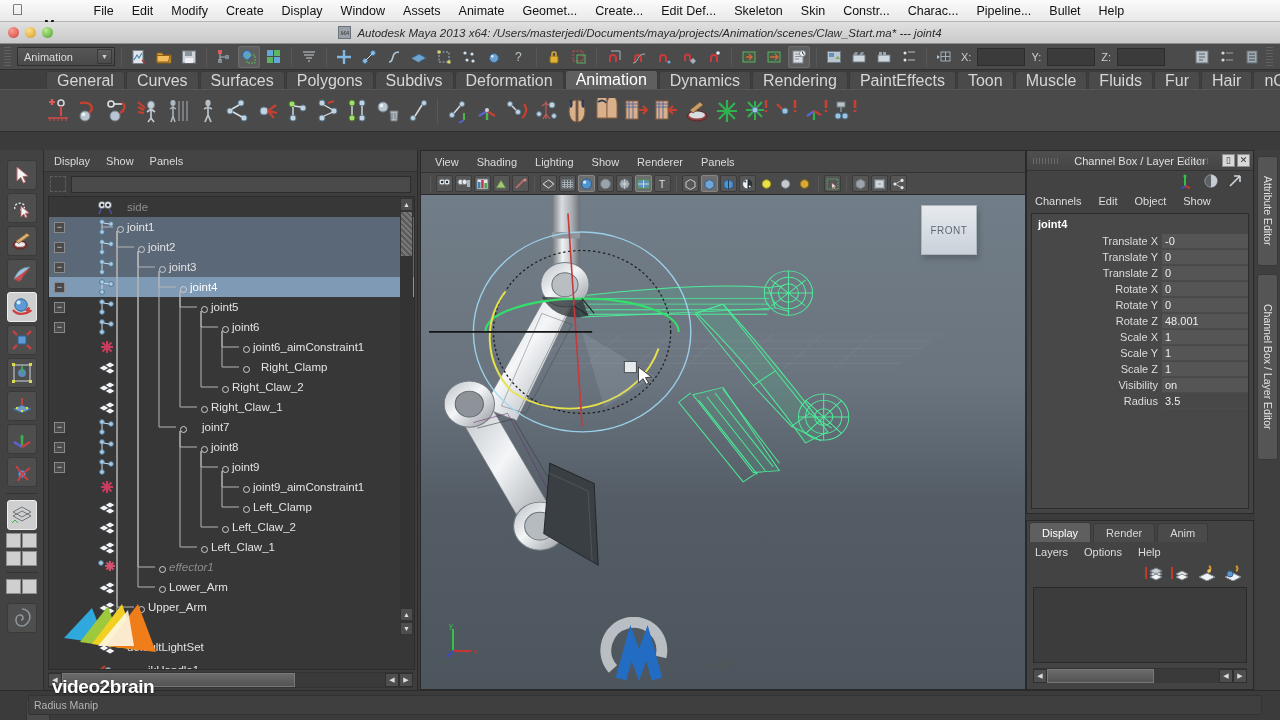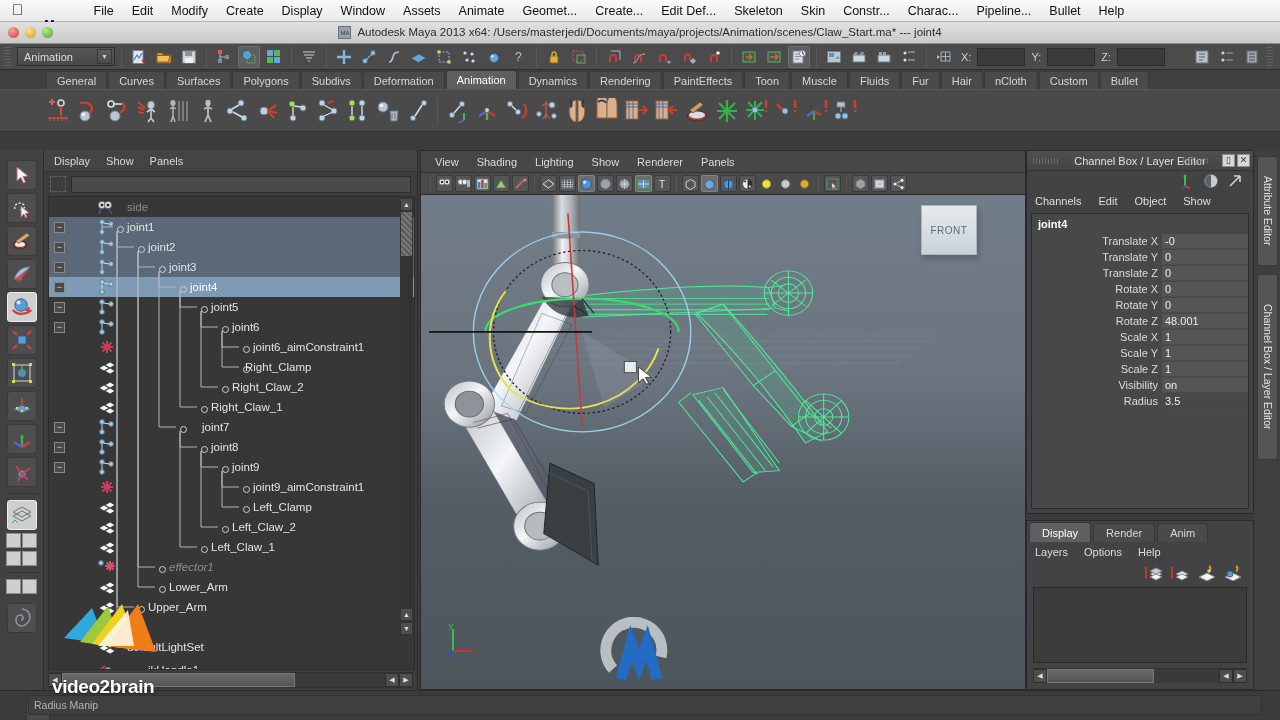--- a/index.html
+++ b/index.html
@@ -29,21 +29,21 @@
     border-bottom:1px solid #8d8d8d;
     display:flex; align-items:center; position:relative;
     color:#2b2b2b; font-size:11.5px;
   }
   .lights { display:flex; gap:6px; padding-left:8px; }
   .lights i { width:11px; height:11px; border-radius:50%; display:block; }
   .l-close{ background:radial-gradient(circle at 35% 30%,#ff9c94,#c9463b); }
   .l-min  { background:radial-gradient(circle at 35% 30%,#ffe08c,#cf9b20); }
   .l-max  { background:radial-gradient(circle at 35% 30%,#b6ef8e,#4f9c2c); }
   .ttext { position:absolute; left:0; right:0; text-align:center;
-           display:flex; justify-content:center; align-items:flex-start; gap:6px;}
+           display:flex; justify-content:center; align-items:center; gap:6px;font-style:italic;}
   .mayaicon{ width:13px;height:13px;background:#9aa1a8;border:1px solid #6d737a;
              font-size:6px;color:#36393d;display:flex;align-items:center;justify-content:center;}
 
   
   .statusline {
     height:26px; background:#4b4b4b; border-bottom:1px solid #2f2f2f;
     display:flex; align-items:center; padding:0 4px; gap:3px;
   }
   .grip { width:7px; height:20px; background:
       repeating-linear-gradient(180deg,#6f6f6f 0 1px,transparent 1px 3px);
@@ -67,21 +67,21 @@
   .coordfield{ width:48px;height:18px;background:#3b3b3b;border:1px solid #2c2c2c;}
   .clabel{ color:#d0d0d0; font-size:11px; padding:0 3px;}
 
   
   .shelftabs {
     height:20px; background:#3f3f3f; display:flex; align-items:flex-end;
     padding-left:46px; border-bottom:1px solid #565656;
   }
   .stab {
     height:18px; padding:0 10px; display:flex; align-items:center;
-    font-size:11px; color:#d6d6d6; background:#4a4a4a;
+    font-size:16px; color:#d6d6d6; background:#4a4a4a;
     border:1px solid #3a3a3a; border-bottom:none; margin-right:1px;
     border-radius:3px 3px 0 0;
   }
   .stab.active { background:#5f5f5f; color:#fff; height:19px; }
 
   
   .shelfrow {
     height:42px; background:#4a4a4a; display:flex; align-items:center;
     padding-left:44px; gap:2px; border-bottom:1px solid #2f2f2f; position:relative;
   }
@@ -978,21 +978,21 @@
             </div>
             <div class="olrow" style="top: 160px; position: absolute; left: 0px; right: 0px;">
               <span class="ico">
                 <svg width="18" height="15" viewBox="0 0 18 15">
                   <path d="M1 8l5-3 5 3-5 3z" fill="#f2f4f6" stroke="#35393d" stroke-width=".8"></path>
                   <path d="M7 5l5-3 5 3-5 3z" fill="#f2f4f6" stroke="#35393d" stroke-width=".8"></path>
                   <path d="M7 11l5-3 5 3-5 3z" fill="#f2f4f6" stroke="#35393d" stroke-width=".8"></path>
                 </svg>
               </span>
               <span style="position:absolute;left:194px;top:6px"><span class="node-dot"></span></span>
-              <span class="lbl" style="left:196px">Right_Clamp</span>
+              <span class="lbl" style="left:212px">Right_Clamp</span>
             </div>
             <div class="olrow" style="top: 180px; position: absolute; left: 0px; right: 0px;">
               <span class="ico">
                 <svg width="18" height="15" viewBox="0 0 18 15">
                   <path d="M1 8l5-3 5 3-5 3z" fill="#f2f4f6" stroke="#35393d" stroke-width=".8"></path>
                   <path d="M7 5l5-3 5 3-5 3z" fill="#f2f4f6" stroke="#35393d" stroke-width=".8"></path>
                   <path d="M7 11l5-3 5 3-5 3z" fill="#f2f4f6" stroke="#35393d" stroke-width=".8"></path>
                 </svg>
               </span>
               <span style="position:absolute;left:173px;top:6px"><span class="node-dot"></span></span>

